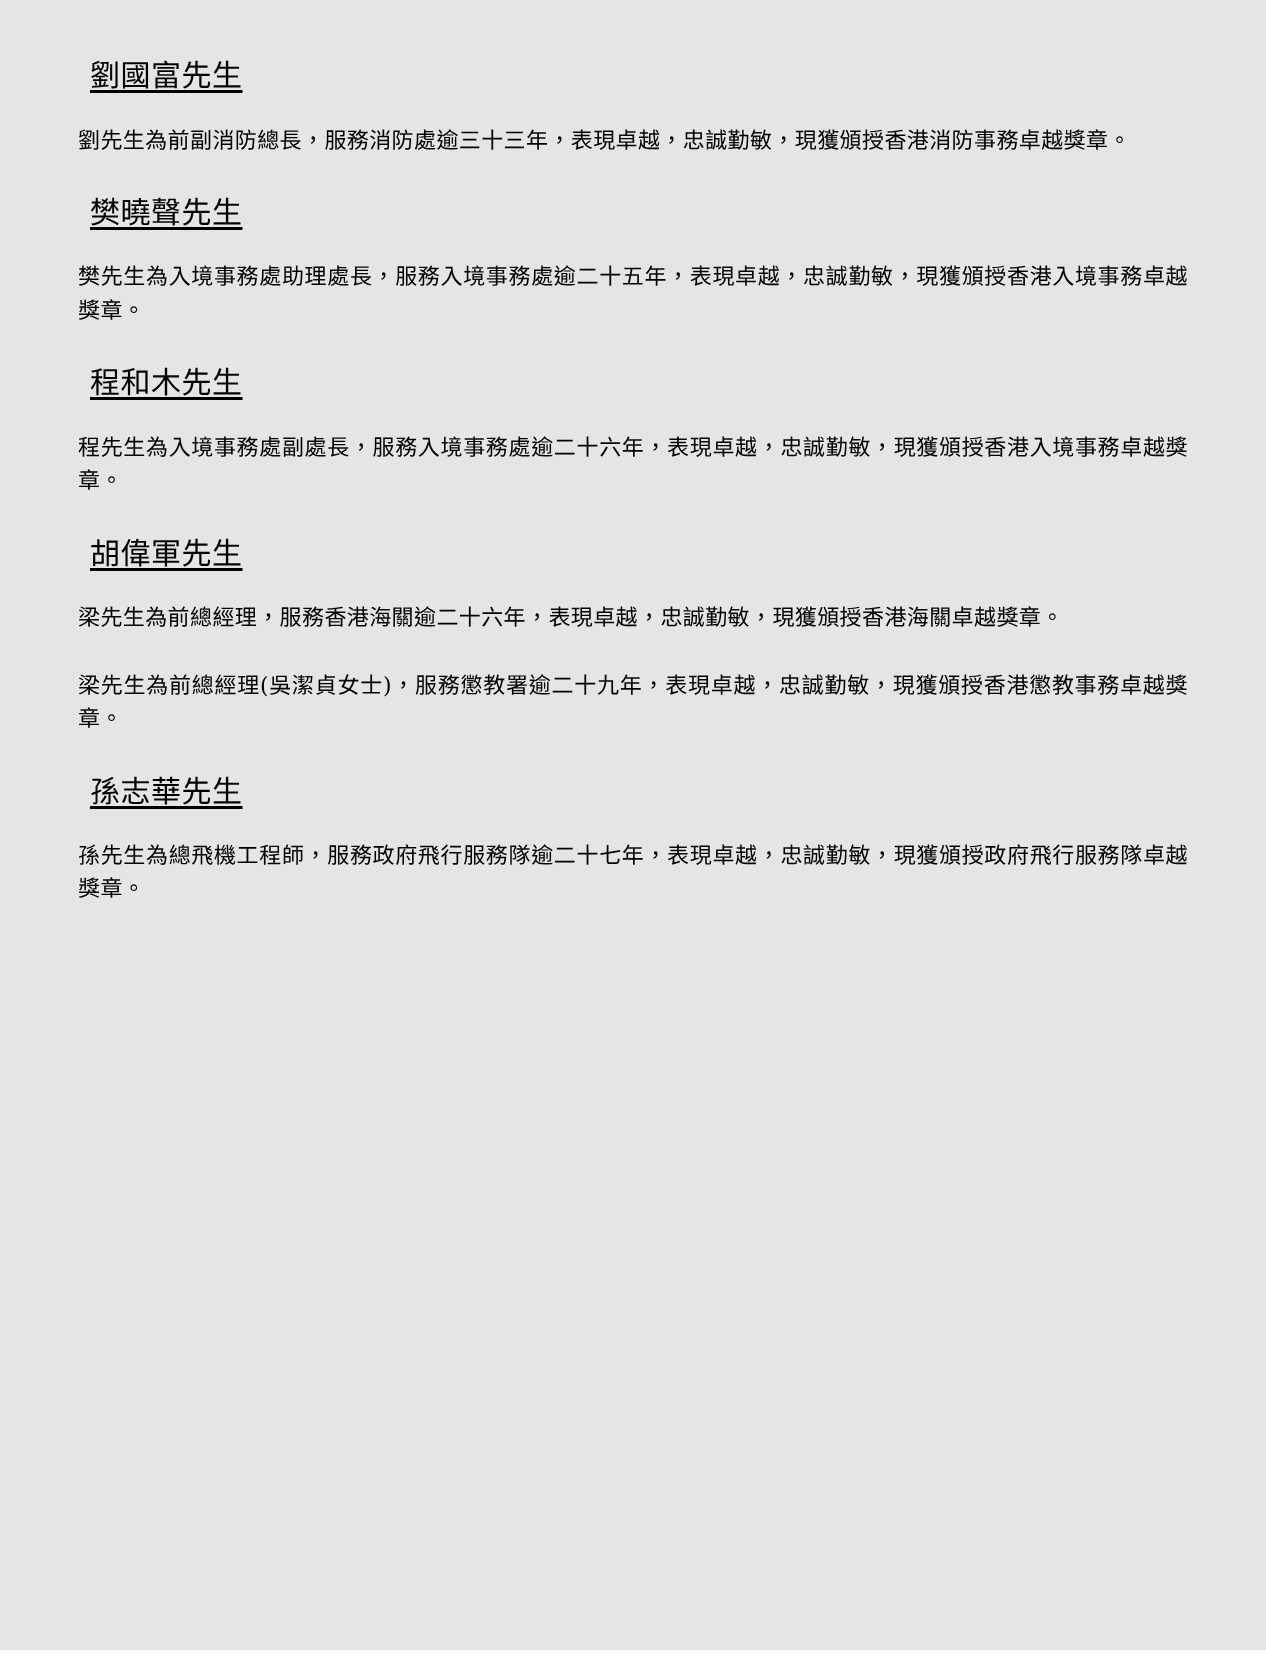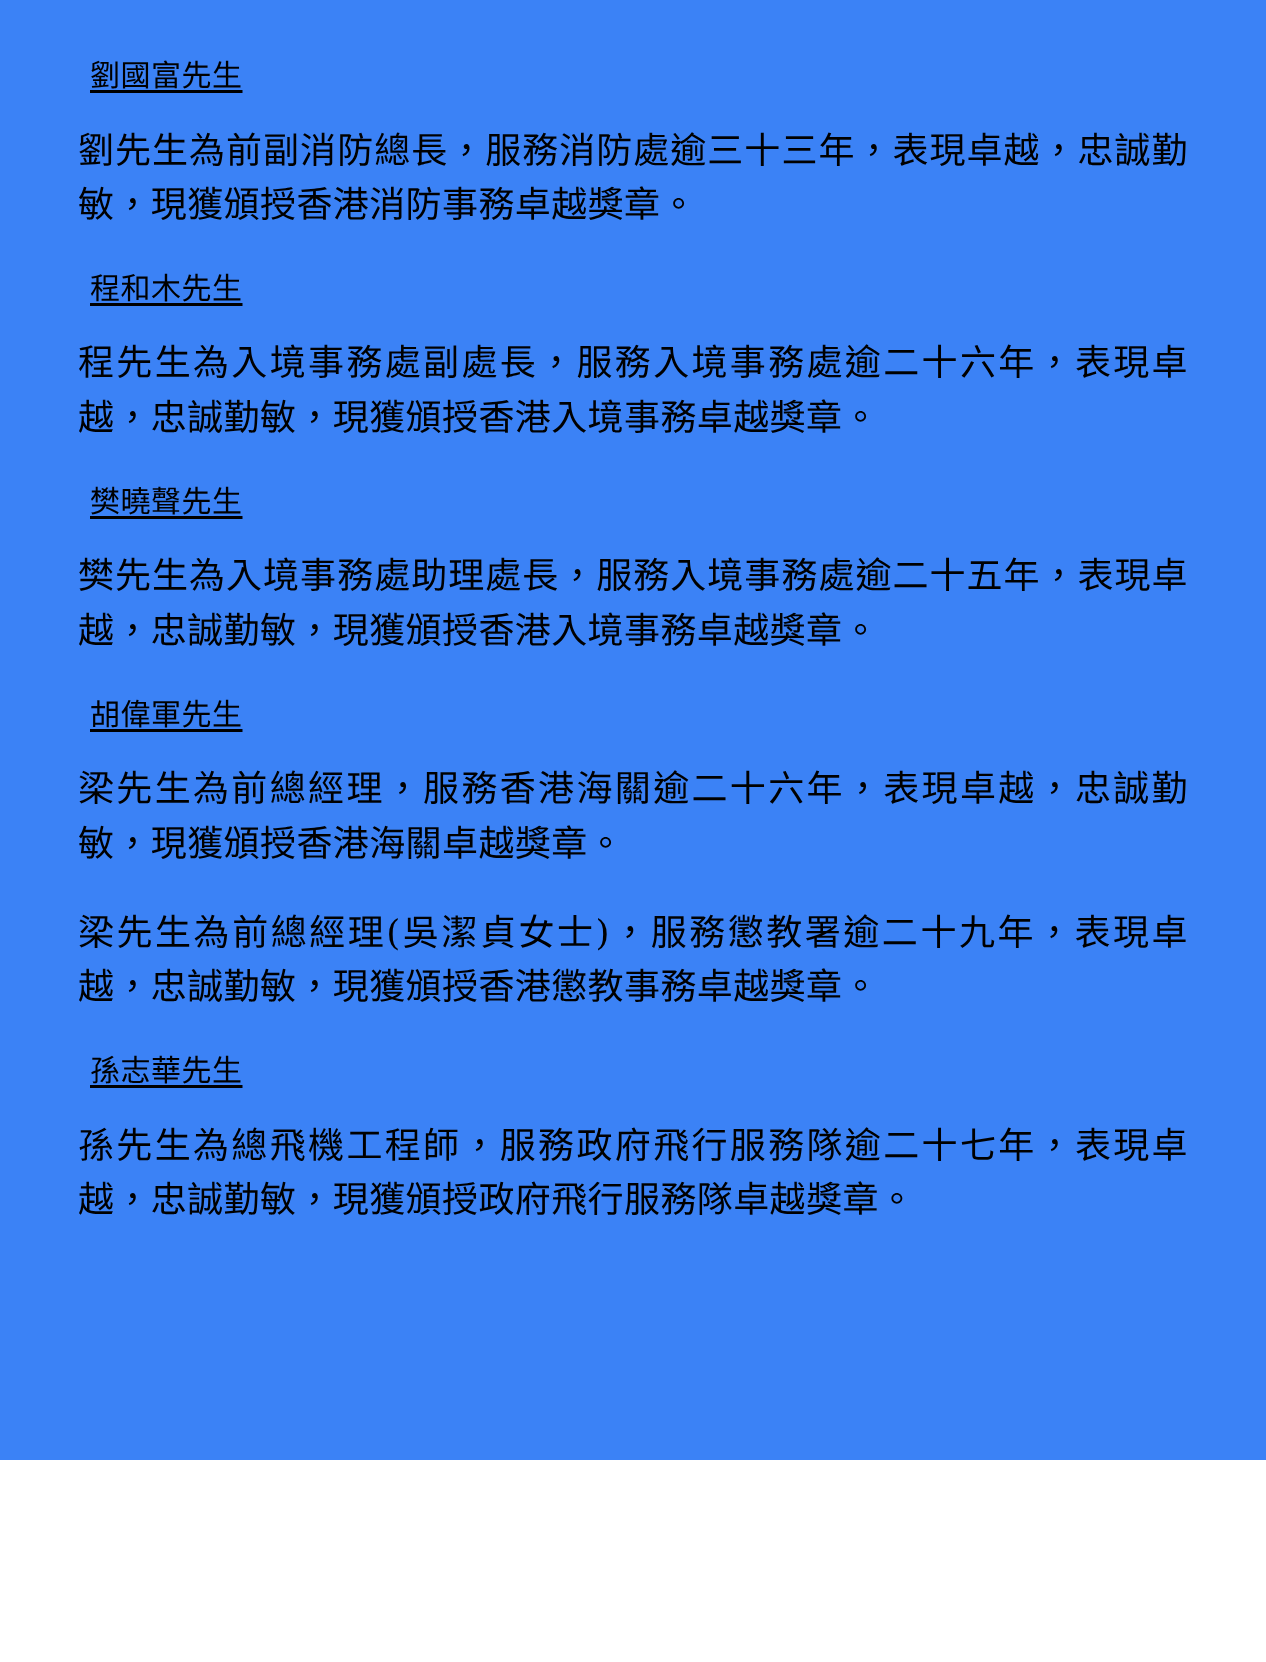--- a/index.html
+++ b/index.html
@@ -9,39 +9,39 @@
   }
   body {
     width: 1266px;
     height: 1662px;
     font-family: "DejaVu Serif", "Liberation Serif", serif;
     color: #000000;
   }
   .page {
     box-sizing: border-box;
     width: 1266px;
-    height: 1460px;
+    height: 1650px;
     padding: 40px 78px 40px 78px;
-    background: #3b82f6;
+    background: #e5e5e5;
   }
   .entry {
     margin: 0 0 0 0;
   }
   .entry-name {
     font-size: 30px;
     line-height: 1.45;
     text-decoration: underline;
     text-underline-offset: 4px;
     margin: 0 0 0 12px;
     padding: 0;
     font-weight: normal;
     letter-spacing: 0.5px;
   }
   .entry-body {
-    font-size: 36px;
+    font-size: 22px;
     line-height: 1.52;
     margin: 26px 0 34px 0;
     padding: 0;
     text-align: justify;
     text-justify: inter-character;
     letter-spacing: 0.4px;
   }
   .entry:first-child .entry-name {
     margin-top: 14px;
   }
@@ -50,27 +50,27 @@
 <body>
 
 <div class="page">
 
   <div class="entry">
     <div class="entry-name">劉國富先生</div>
     <p class="entry-body">劉先生為前副消防總長，服務消防處逾三十三年，表現卓越，忠誠勤敏，現獲頒授香港消防事務卓越獎章。</p>
   </div>
 
   <div class="entry">
-    <div class="entry-name">程和木先生</div>
-    <p class="entry-body">程先生為入境事務處副處長，服務入境事務處逾二十六年，表現卓越，忠誠勤敏，現獲頒授香港入境事務卓越獎章。</p>
+    <div class="entry-name">樊曉聲先生</div>
+    <p class="entry-body">樊先生為入境事務處助理處長，服務入境事務處逾二十五年，表現卓越，忠誠勤敏，現獲頒授香港入境事務卓越獎章。</p>
   </div>
 
   <div class="entry">
-    <div class="entry-name">樊曉聲先生</div>
-    <p class="entry-body">樊先生為入境事務處助理處長，服務入境事務處逾二十五年，表現卓越，忠誠勤敏，現獲頒授香港入境事務卓越獎章。</p>
+    <div class="entry-name">程和木先生</div>
+    <p class="entry-body">程先生為入境事務處副處長，服務入境事務處逾二十六年，表現卓越，忠誠勤敏，現獲頒授香港入境事務卓越獎章。</p>
   </div>
 
   <div class="entry">
     <div class="entry-name">胡偉軍先生</div>
     <p class="entry-body">梁先生為前總經理，服務香港海關逾二十六年，表現卓越，忠誠勤敏，現獲頒授香港海關卓越獎章。</p>
   </div>
 
   <div class="entry">
   </div>
 

